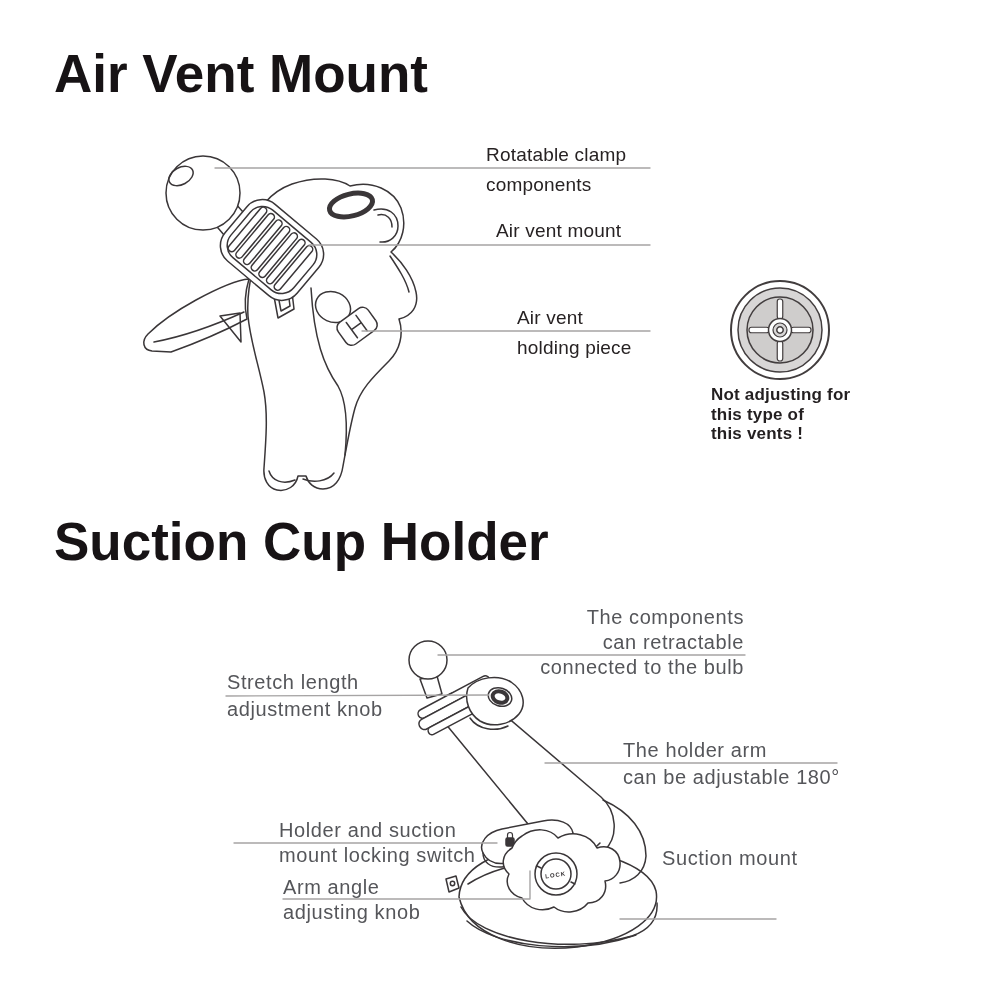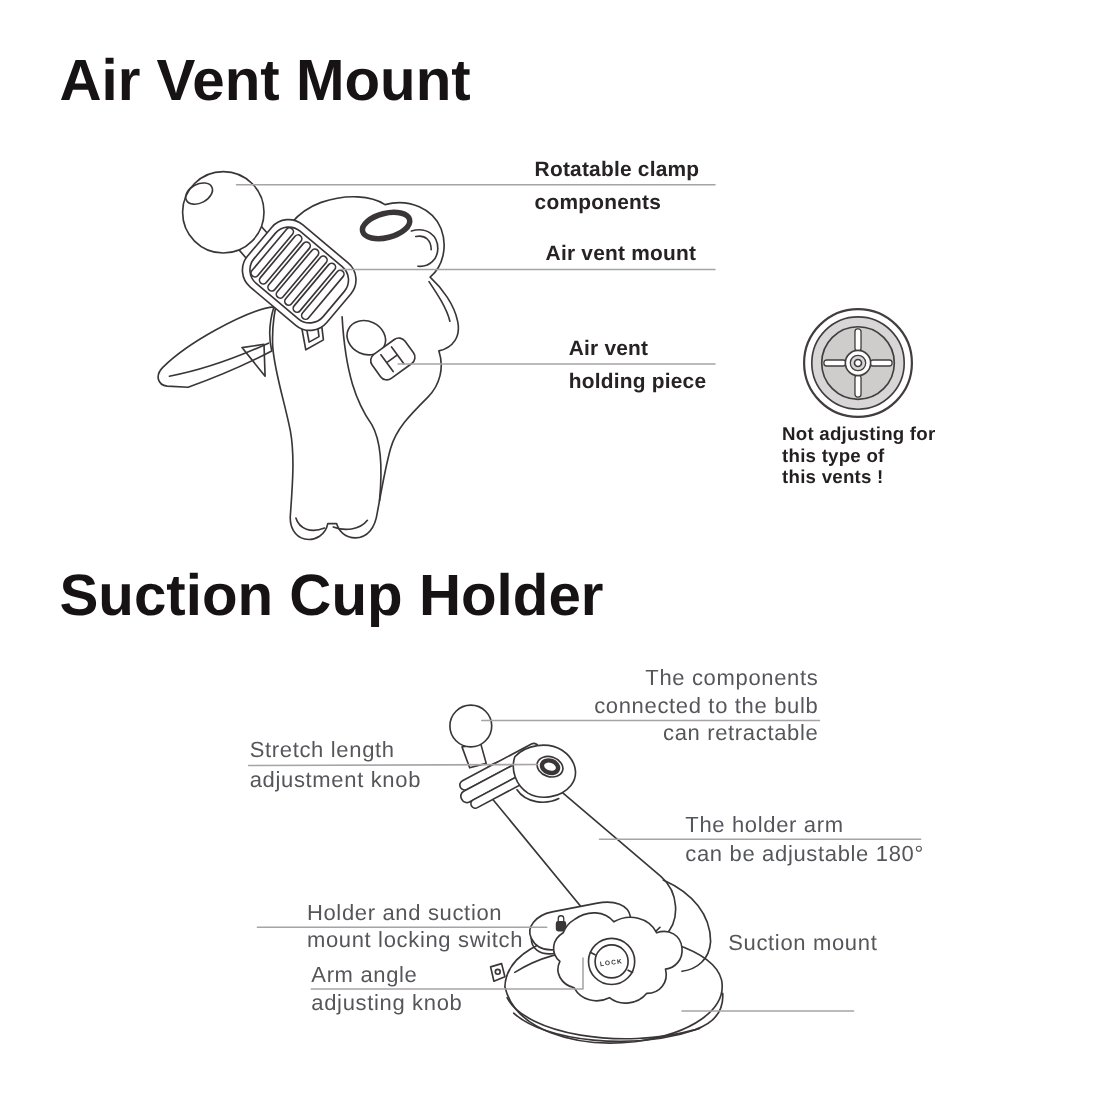--- a/index.html
+++ b/index.html
@@ -5,21 +5,21 @@
   html,body{margin:0;padding:0;background:#ffffff;}
   .canvas{position:relative;width:1000px;height:1000px;background:#ffffff;overflow:hidden;
           font-family:"Liberation Sans",sans-serif;}
   .art{position:absolute;left:0;top:0;width:1000px;height:1000px;}
   h1.title{position:absolute;margin:0;font-weight:bold;color:#171315;font-size:53px;
            letter-spacing:0px;line-height:60px;}
   #title-airvent{left:54px;top:44px;}
   #title-suction{left:54px;top:512px;}
   .lbl{position:absolute;}
   .lbl span{display:block;}
-  .lbl-bold{font-weight:bold;font-size:19px;line-height:30px;color:#272223;letter-spacing:0.2px;}
+  .lbl-bold{font-weight:normal;font-size:19px;line-height:30px;color:#272223;letter-spacing:0.2px;}
   .lbl-warn{font-weight:bold;font-size:17px;line-height:19.5px;color:#231f20;letter-spacing:0.2px;}
   .lbl-light{font-size:20px;line-height:27px;color:#55565a;letter-spacing:0.6px;font-weight:400;}
   .lh25{line-height:25px;}
   .alignR{text-align:right;}
   #lbl-rotatable{left:486px;top:140px;}
   #lbl-locking-av{left:496px;top:216px;}
   #lbl-holding{left:517px;top:303px;}
   #lbl-warning{left:711px;top:385px;}
   #lbl-components{right:256px;top:605px;}
   #lbl-stretch{left:227px;top:669px;}
@@ -225,22 +225,22 @@
   </div>
 
   <div class="lbl lbl-warn" id="lbl-warning">
     <span>Not adjusting for</span>
     <span>this type of</span>
     <span>this vents !</span>
   </div>
 
   <div class="lbl lbl-light lh25 alignR" id="lbl-components">
     <span>The components</span>
+    <span>can retractable</span>
     <span>connected to the bulb</span>
-    <span>can retractable</span>
   </div>
 
   <div class="lbl lbl-light" id="lbl-stretch">
     <span>Stretch length</span>
     <span>adjustment knob</span>
   </div>
 
   <div class="lbl lbl-light" id="lbl-holderarm">
     <span>The holder arm</span>
     <span>can be adjustable 180°</span>

